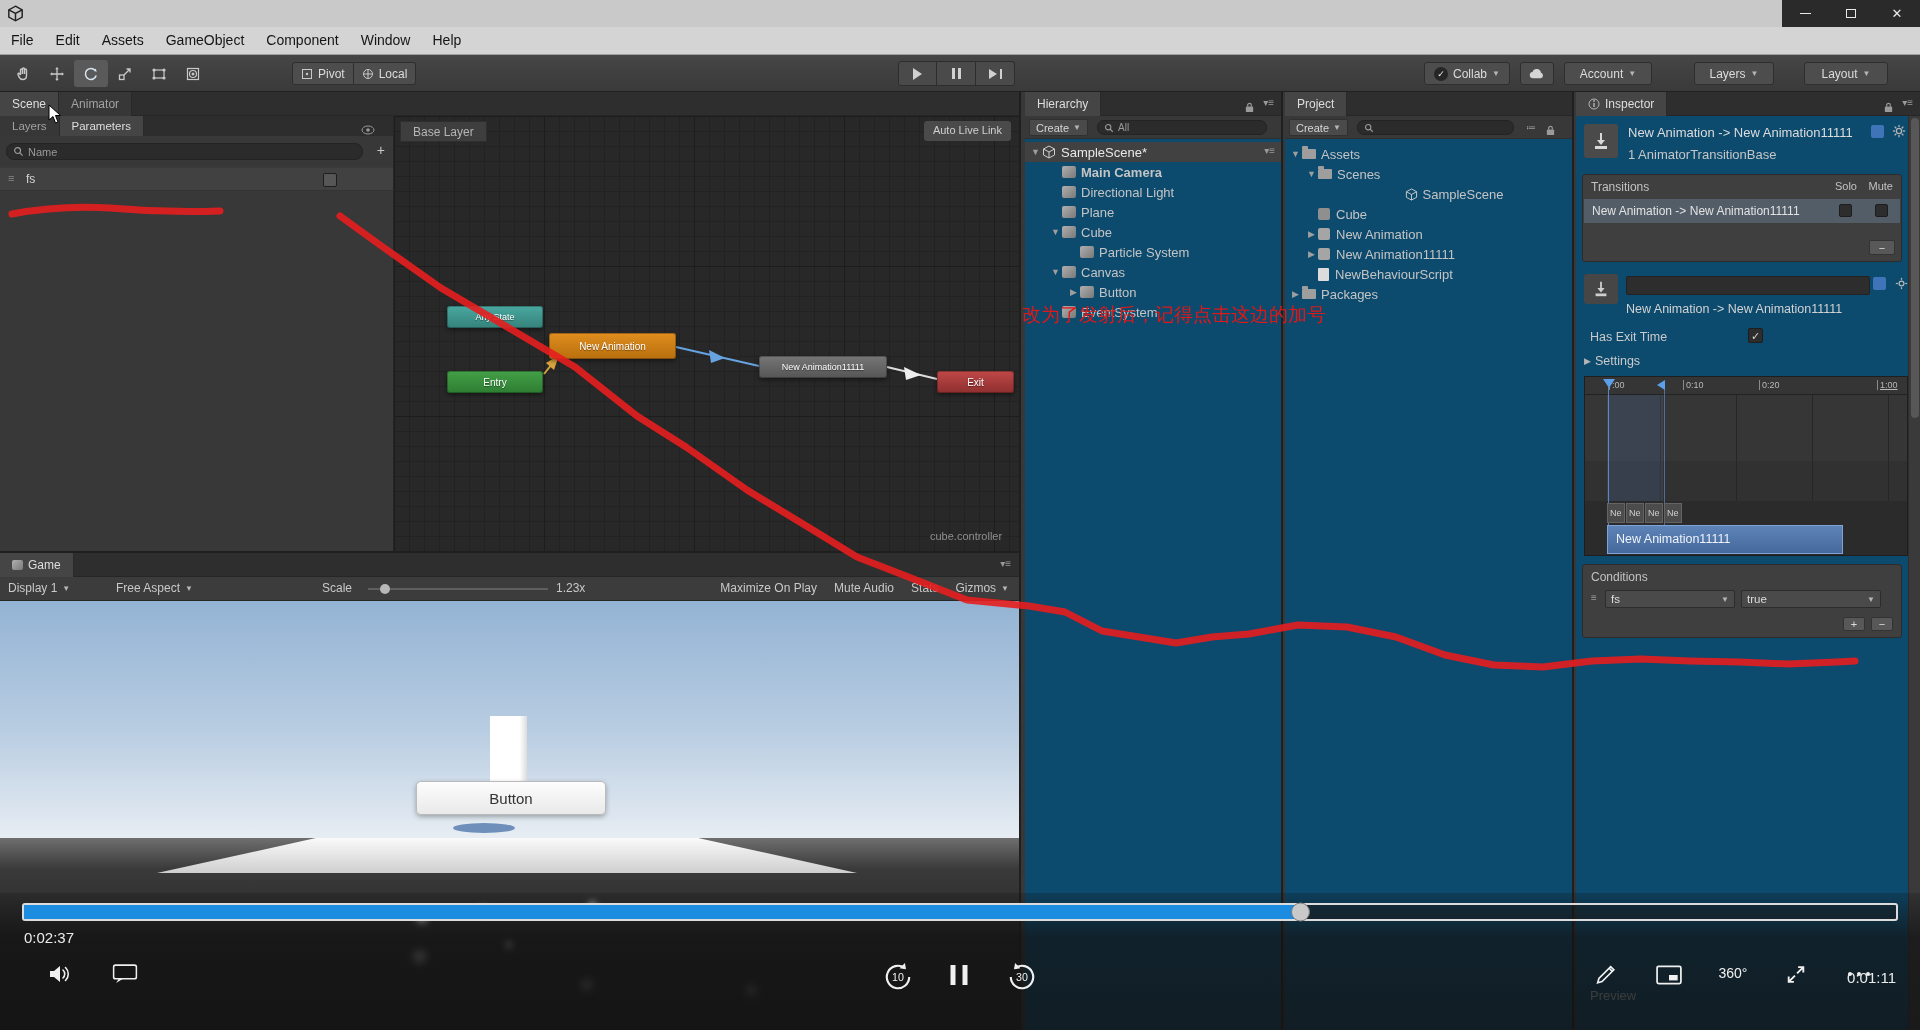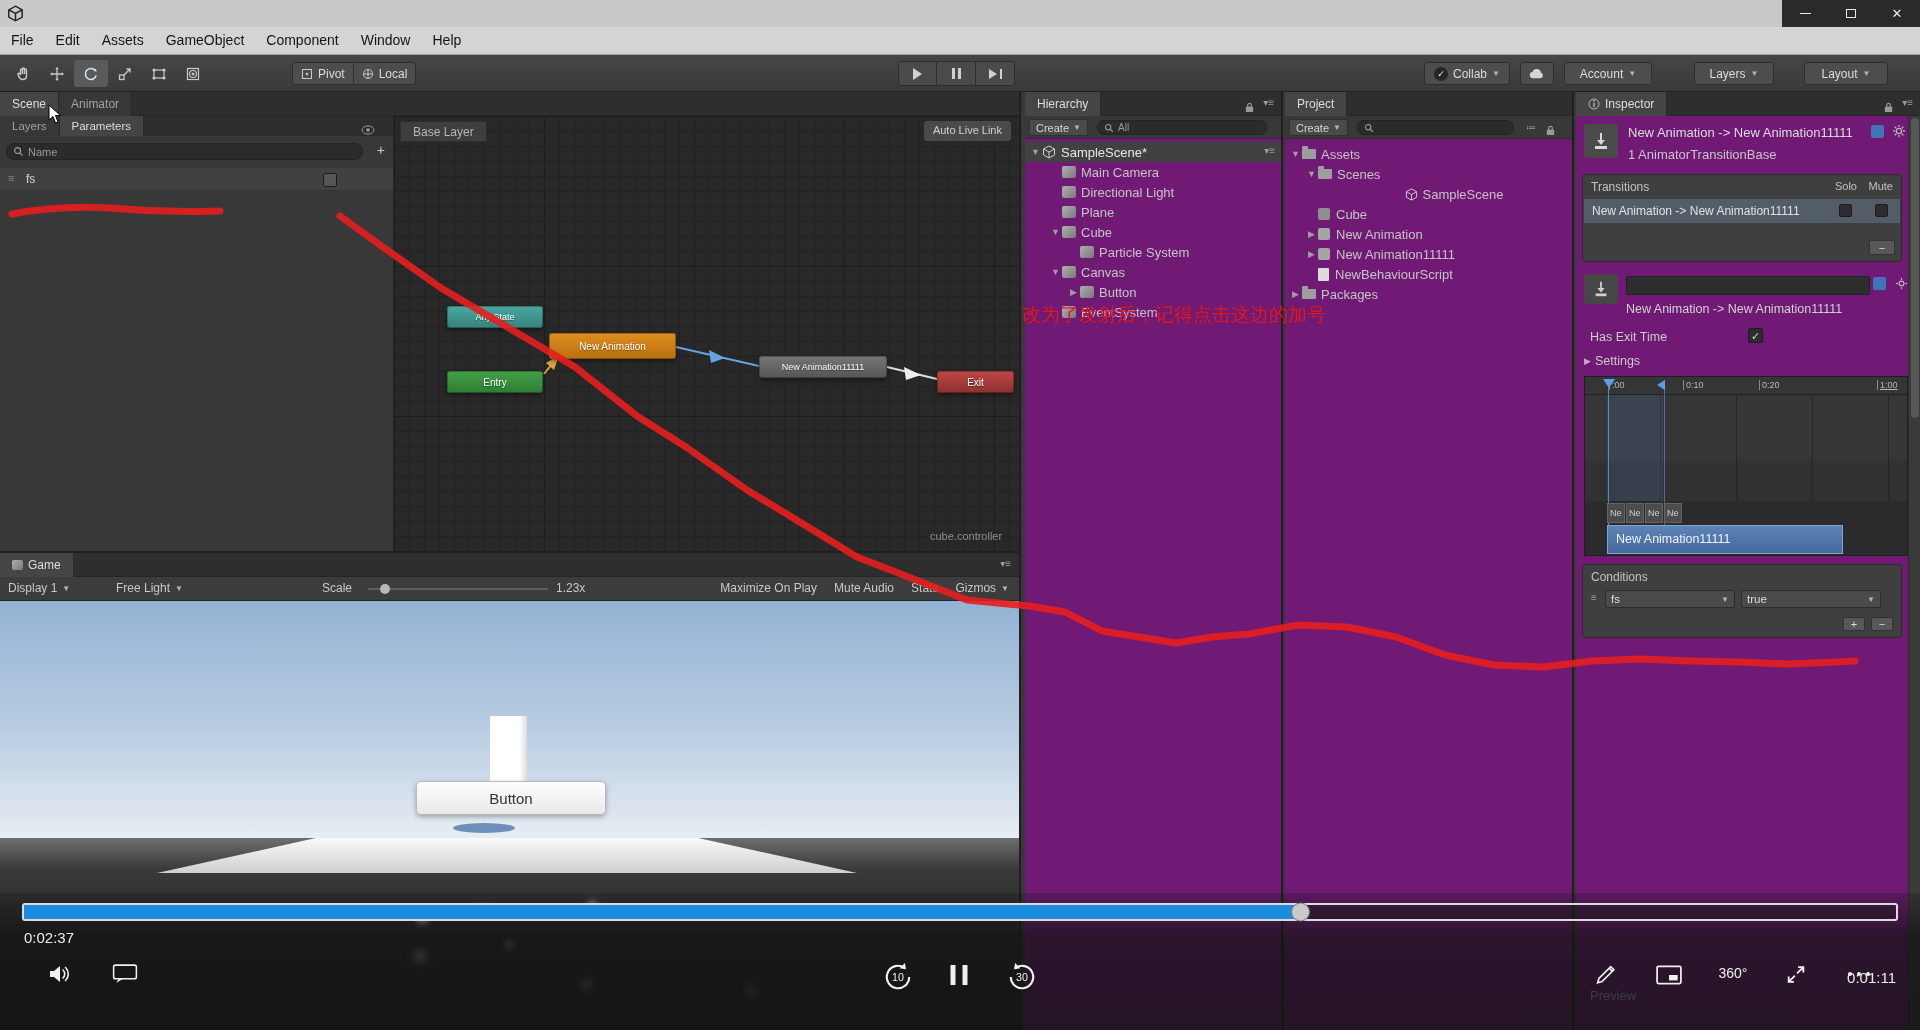--- a/index.html
+++ b/index.html
@@ -9,21 +9,21 @@
   .ab { position:absolute; }
   .fl { display:flex; align-items:center; }
   .wbtn { width:46px; height:27px; background:#2a2a2a; display:flex; align-items:center; justify-content:center; }
   .menuitem { padding:0 11px; font-size:14px; color:#151515; line-height:27px; }
   .toolbtn { width:34px; height:27px; display:flex; align-items:center; justify-content:center; }
   .toolbtn.active { background:#5a5a5a; border-radius:3px; }
   .pill { height:23px; background:#4d4d4d; border:1px solid #2e2e2e; border-radius:3px; color:#dcdcdc; font-size:12px; display:inline-flex; align-items:center; justify-content:center; gap:5px; padding:0 8px; }
   .crt { font-size:8px; color:#b5b5b5; }
   .ccirc { width:14px; height:14px; border-radius:50%; background:#262626; color:#eaeaea; font-size:9px; display:inline-flex; align-items:center; justify-content:center; }
   .playbtn { width:39px; height:25px; background:#4a4a4a; border:1px solid #2d2d2d; display:flex; align-items:center; justify-content:center; gap:3px; }
-  .panel { position:absolute; background:#701a75; border-right:2px solid #1f1f1f; }
+  .panel { position:absolute; background:#0c4a6e; border-right:2px solid #1f1f1f; }
   .tabstrip { position:absolute; left:0; right:0; top:0; height:24px; background:#2e2e2e; border-bottom:1px solid #262626; display:flex; }
   .ptab { height:24px; display:inline-flex; align-items:center; gap:5px; padding:0 12px; font-size:12px; background:#454545; color:#dedede; border-right:1px solid #2a2a2a; }
   .ptab.inactive { background:#373737; color:#a2a2a2; }
   .searchfield { background:#2b2b2b; border:1px solid #232323; border-radius:8px; display:flex; align-items:center; gap:4px; padding:0 6px; color:#9a9a9a; }
   .trow { height:20px; display:flex; align-items:center; font-size:13px; color:#c4c4c4; }
   .exp { width:13px; font-size:9px; color:#9e9e9e; flex:none; text-align:center; }
   .obj-ic { width:14px; height:12px; border-radius:2px; background:linear-gradient(135deg,#b0b0b0,#787878); margin-right:5px; flex:none; }
   .folder { width:14px; height:10px; background:#9e9e9e; border-radius:1px; margin-right:5px; position:relative; flex:none; }
   .folder:before { content:""; position:absolute; left:0; top:-3px; width:6px; height:3px; background:#9e9e9e; border-radius:1px 1px 0 0; }
   .script-ic { width:11px; height:13px; background:#dcdcdc; border-radius:1px; margin-right:6px; flex:none; }
@@ -244,21 +244,21 @@
         <span>Game</span>
       </span>
       <span class="ab" style="right:8px;top:5px;color:#9a9a9a;font-size:10px;">▾≡</span>
     </div>
     <div class="ab" style="left:0;top:24px;right:0;height:24px;background:#3c3c3c;border-bottom:1px solid #262626;font-size:12px;color:#c9c9c9;">
       <span class="ab fl" style="left:8px;top:4px;gap:5px;">
           <span>Display 1</span>
           <span class="crt">▼</span>
         </span>
       <span class="ab fl" style="left:116px;top:4px;gap:5px;">
-          <span>Free Light</span>
+          <span>Free Aspect</span>
           <span class="crt">▼</span>
         </span>
       <span class="ab" style="left:322px;top:4px;">Scale</span>
       <div class="ab" style="left:368px;top:11px;width:180px;height:2px;background:#5e5e5e;">
         <span class="ab" style="left:12px;top:-4px;width:10px;height:10px;background:#b8b8b8;border-radius:50%;"></span>
       </div>
       <span class="ab" style="left:556px;top:4px;">1.23x</span>
       <div class="ab fl" style="right:10px;top:4px;gap:17px;">
         <span>Maximize On Play</span>
         <span>Mute Audio</span>
@@ -317,21 +317,21 @@
         <span class="exp">▼</span>
         <span style="margin-right:5px;display:inline-flex;">
             <svg width="14" height="14" viewBox="0 0 14 14">
               <path d="M7 1l5.5 3v6L7 13 1.5 10V4z" fill="none" stroke="#cfcfcf"></path>
               <path d="M1.5 4L7 7l5.5-3M7 7v6" fill="none" stroke="#cfcfcf"></path>
             </svg>
           </span>
         <span class="tlabel">SampleScene*</span>
         <span class="ab" style="right:6px;top:3px;color:#9a9a9a;font-size:10px;">▾≡</span>
       </div>
-      <div class="trow" style="padding-left:24px;">
+      <div class="trow" style="padding-left:24px;font-weight:bold;">
           <span class="exp"></span>
           <span class="obj-ic"></span>
           <span class="tlabel">Main Camera</span>
         </div>
       <div class="trow" style="padding-left:24px;text-align:right;">
           <span class="exp"></span>
           <span class="obj-ic"></span>
           <span class="tlabel">Directional Light</span>
         </div>
       <div class="trow" style="padding-left:24px;">

